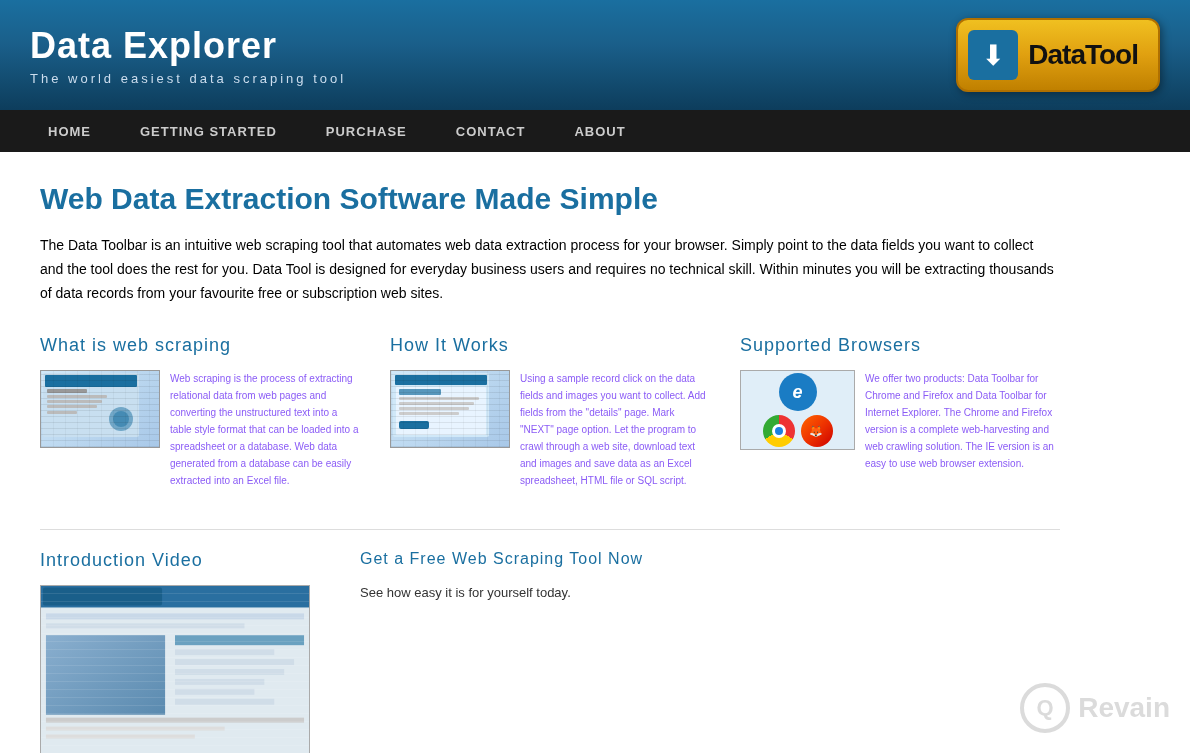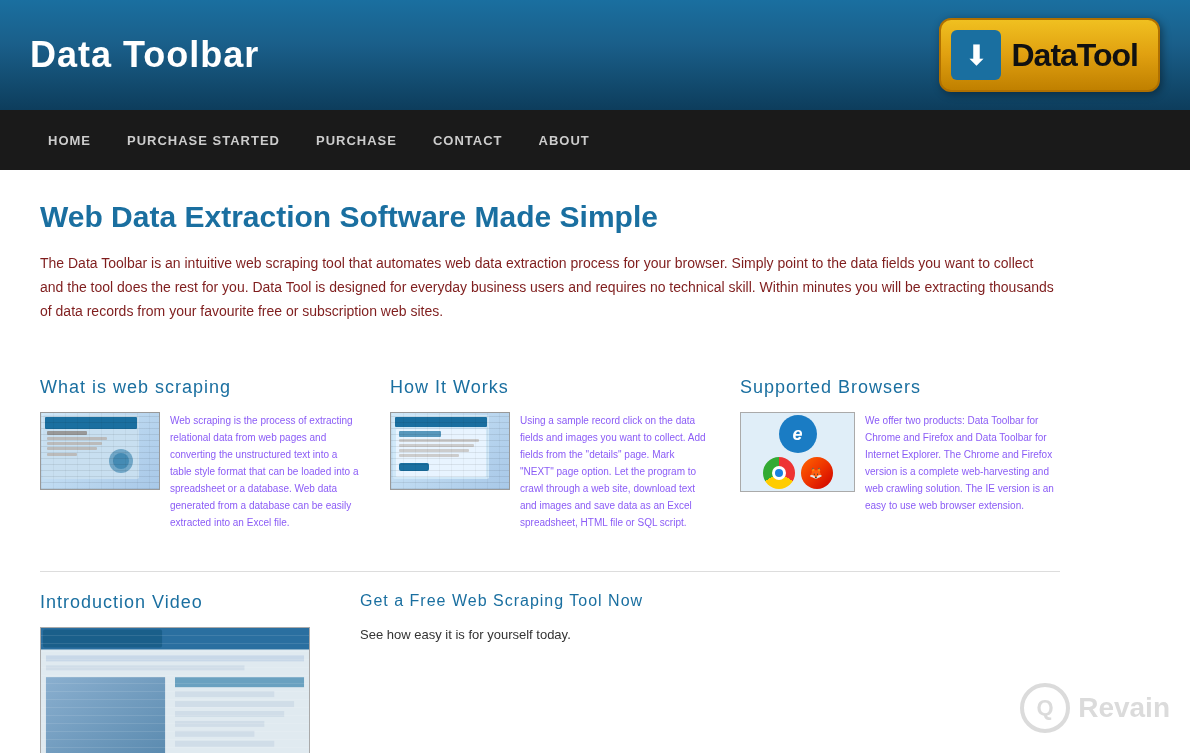--- a/index.html
+++ b/index.html
@@ -38,34 +38,35 @@
       box-shadow: 2px 2px 8px rgba(0,0,0,0.4);
     }
     #logo-badge .down-icon {
       background: #1a6fa0;
       border-radius: 6px;
       width: 50px; height: 50px;
       display: flex; align-items: center; justify-content: center;
       font-size: 28px; color: #fff;
     }
     #logo-badge span {
-      font-size: 32px;
+      font-size: 28px;
       font-weight: bold;
       color: #111;
       letter-spacing: -1px;
       text-align: right;
     }
 
     
     #nav {
       background: #1a1a1a;
       display: flex;
       align-items: center;
       padding: 0 30px;
-      height: 60px;
+      height: 42px;
+      gap: 13px;
     }
     #nav a {
       color: #ccc;
       text-decoration: none;
       font-size: 13px;
       font-weight: bold;
       letter-spacing: 1px;
       padding: 0 18px;
       height: 42px;
       display: flex;
@@ -82,31 +83,31 @@
     h2.page-title {
       font-size: 30px;
       color: #1a6fa0;
       font-weight: bold;
       margin-bottom: 18px;
     }
 
     .intro-text {
       font-size: 14px;
       line-height: 1.7;
-      color: #7f1d1d;
+      color: #000000;
       margin-bottom: 30px;
     }
 
     
     .three-cols {
       display: flex;
       gap: 30px;
       margin-bottom: 40px;
     }
-    .col { flex: 1; margin-top: 24px; }
+    .col { flex: 1; }
     .col h3 {
       font-size: 18px;
       color: #1a6fa0;
       font-weight: normal;
       letter-spacing: 1px;
       margin-bottom: 14px;
       border-bottom: none;
     }
     .col-with-img {
       display: flex;
@@ -198,31 +199,32 @@
       border: 1px solid #aaa;
       display: flex; align-items: center; justify-content: center;
       flex-shrink: 0;
     }
   </style>
 </head>
 <body>
 
 <div id="header">
   <div id="header-left">
-    <h1>Data Toolbar</h1>
+    <h1>Data Explorer</h1>
+    <p>The world easiest data scraping tool</p>
   </div>
   <div id="logo-badge">
     <div class="down-icon">⬇</div>
     <span>DataTool</span>
   </div>
 </div>
 
 <div id="nav">
   <a>HOME</a>
-  <a>PURCHASE STARTED</a>
+  <a>GETTING STARTED</a>
   <a>PURCHASE</a>
   <a>CONTACT</a>
   <a>ABOUT</a>
 </div>
 
 <div id="main">
 
   <h2 class="page-title">Web Data Extraction Software Made Simple</h2>
 
   <p class="intro-text">The Data Toolbar is an intuitive web scraping tool that automates web data extraction process for your browser. Simply point to the data fields you want to collect and the tool does the rest for you. Data Tool is designed for everyday business users and requires no technical skill. Within minutes you will be extracting thousands of data records from your favourite free or subscription web sites.</p>

